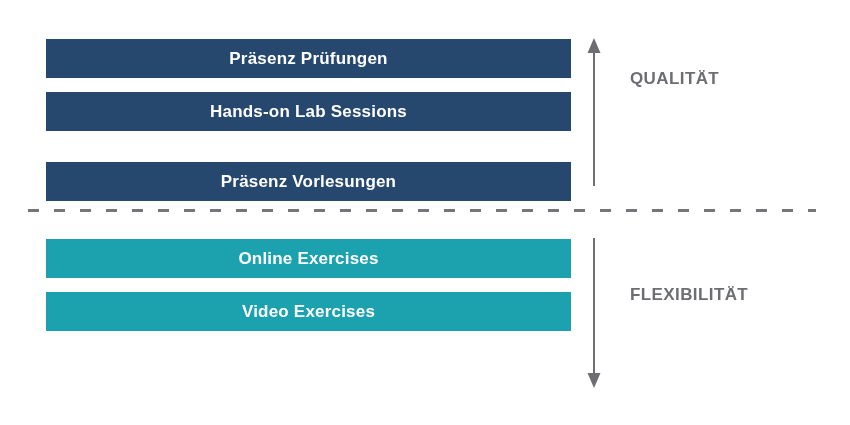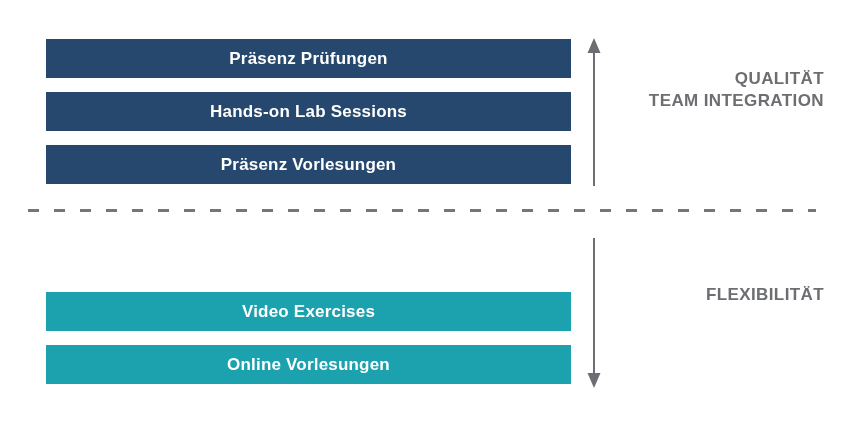--- a/index.html
+++ b/index.html
@@ -25,21 +25,21 @@
   .bar.teal { background: #1BA2AE; }
   .bar-label {
     color: #ffffff;
     font-size: 17px;
     font-weight: bold;
     letter-spacing: 0.2px;
     white-space: nowrap;
   }
   .bar-1 { top: 39px; }
   .bar-2 { top: 92px; }
-  .bar-3 { top: 145px; text-align: right; }
+  .bar-3 { top: 162px; text-align: right; }
   .bar-4 { top: 239px; }
   .bar-5 { top: 292px; }
   .bar-6 { top: 345px; }
   .dashed-divider {
     position: absolute;
     left: 28px;
     top: 209px;
     width: 788px;
     height: 3px;
     background: repeating-linear-gradient(
@@ -52,21 +52,21 @@
     position: absolute;
     left: 584px;
     width: 20px;
   }
   .arrow-up-svg { top: 38px; height: 148px; }
   .arrow-down-svg { top: 238px; height: 150px; }
   .side-label {
     position: absolute;
     left: 630px;
     width: 194px;
-    text-align: right;
+    text-align: left;
     color: #6D6E71;
     font-size: 17px;
     font-weight: bold;
     line-height: 22px;
     letter-spacing: 0.4px;
   }
   .side-label span { display: block; white-space: nowrap; }
   .side-label-top { top: 68px; }
   .side-label-bottom { top: 284px; }
 </style>
@@ -80,38 +80,37 @@
   </div>
   <div class="bar blue bar-1">
     <span class="bar-label">Präsenz Prüfungen</span>
   </div>
   <div class="bar blue bar-3">
     <span class="bar-label">Präsenz Vorlesungen</span>
   </div>
 
   <div class="dashed-divider"></div>
 
+  <div class="bar teal bar-4">
+    <span class="bar-label">Online Exercises</span>
+  </div>
   <div class="bar teal bar-5">
     <span class="bar-label">Video Exercises</span>
-  </div>
-  <div class="bar teal bar-6">
-    <span class="bar-label">Online Vorlesungen</span>
   </div>
 
   <svg class="arrow-svg arrow-up-svg" viewBox="0 0 20 148">
     <line x1="10" y1="148" x2="10" y2="12" stroke="#6D6E71" stroke-width="2"></line>
     <polygon points="10,0 3.5,15 16.5,15" fill="#6D6E71"></polygon>
   </svg>
 
   <svg class="arrow-svg arrow-down-svg" viewBox="0 0 20 150">
     <line x1="10" y1="0" x2="10" y2="138" stroke="#6D6E71" stroke-width="2"></line>
     <polygon points="10,150 3.5,135 16.5,135" fill="#6D6E71"></polygon>
   </svg>
 
   <div class="side-label side-label-top">
     <span>QUALITÄT</span>
-    <span>TEAM INTEGRATION</span>
   </div>
   <div class="side-label side-label-bottom">
     <span>FLEXIBILITÄT</span>
   </div>
 
 </div>
 
 </body></html>

